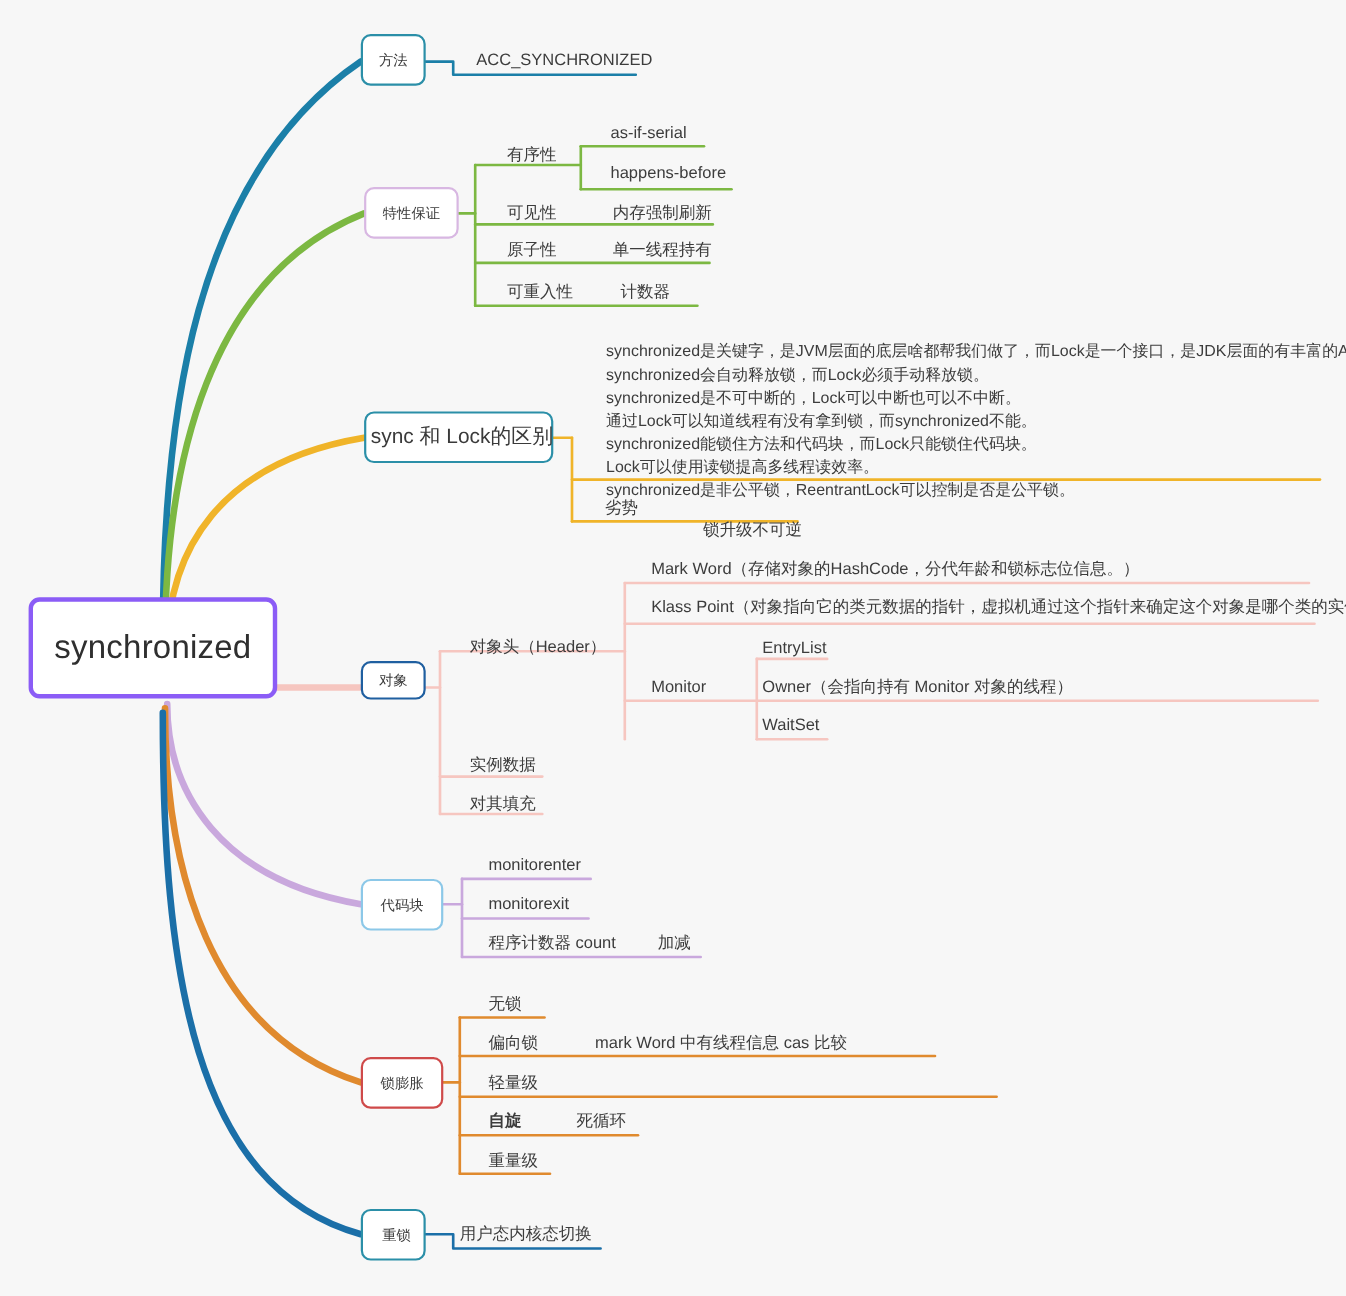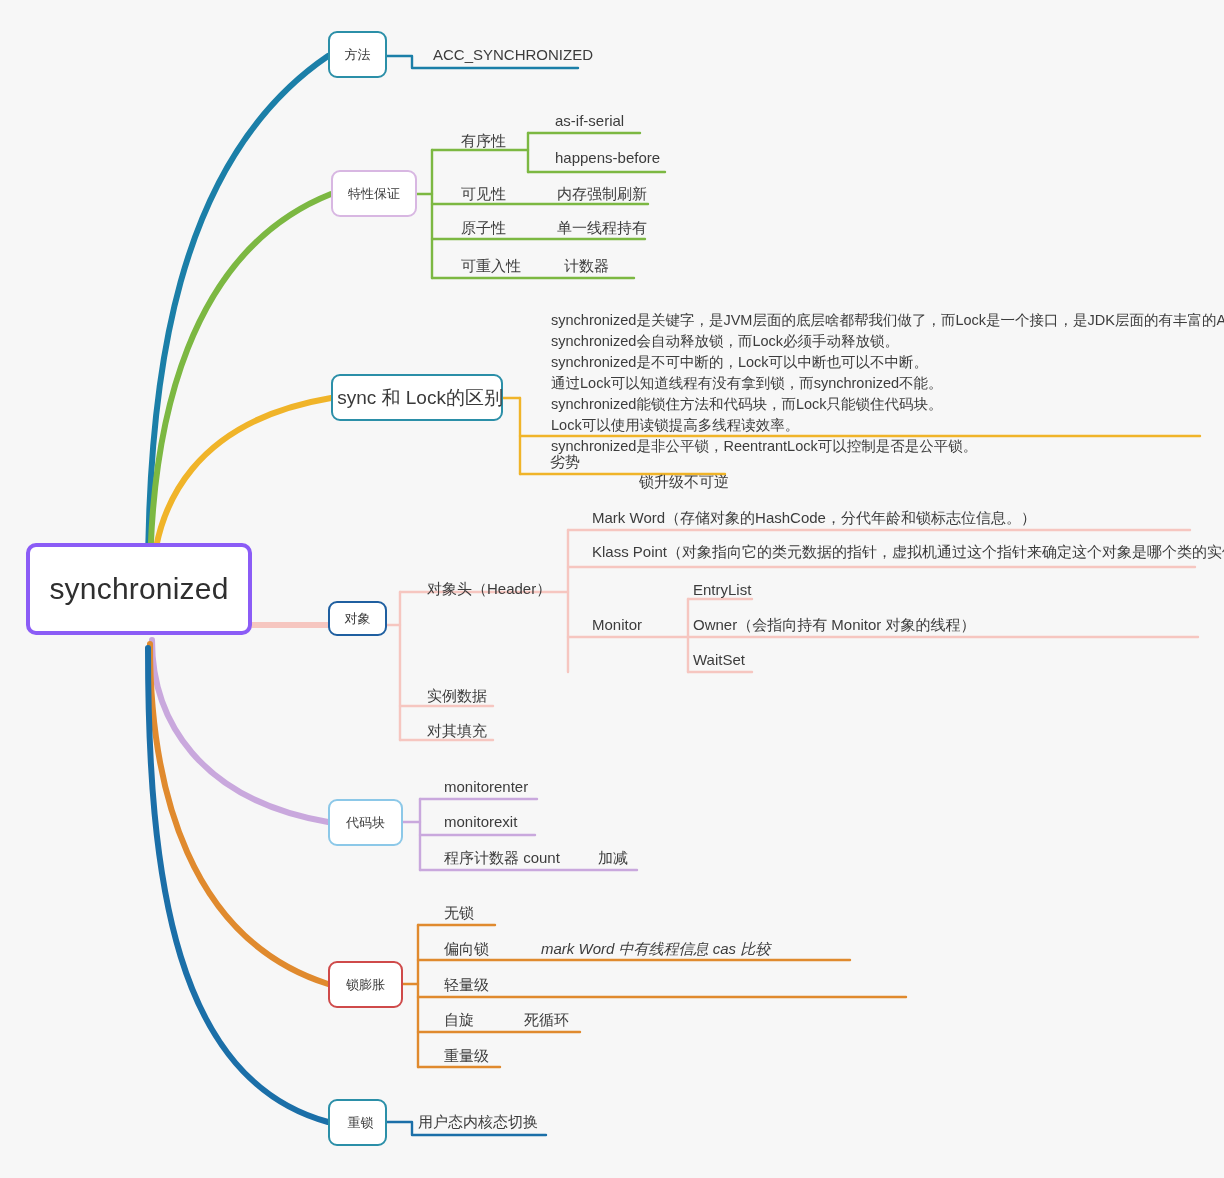--- a/index.html
+++ b/index.html
@@ -211,24 +211,24 @@
   <div class="leaf cn" style="left:427px; top:723px;">对其填充</div>
 
   <div class="leaf en" style="left:444px; top:779px;">monitorenter</div>
   <div class="leaf en" style="left:444px; top:814px;">monitorexit</div>
   <div class="leaf cn" style="left:444px; top:850px;">程序计数器 count</div>
   <div class="leaf cn" style="left:598px; top:850px;">加减</div>
 
   <div class="leaf cn" style="left:444px; top:905px;">无锁</div>
 
   <div class="leaf cn" style="left:444px; top:941px;">偏向锁</div>
-  <div class="leaf en" style="left:541px; top:941px;font-style:italic;">mark Word 中有线程信息 cas 比较</div>
+  <div class="leaf en" style="left:541px; top:941px;">mark Word 中有线程信息 cas 比较</div>
 
   <div class="leaf cn" style="left:444px; top:977px;">轻量级</div>
 
-  <div class="leaf cn" style="left:444px; top:1012px;">自旋</div>
+  <div class="leaf cn" style="left:444px; top:1012px;font-weight:bold;">自旋</div>
   <div class="leaf cn" style="left:524px; top:1012px;">死循环</div>
 
   <div class="leaf cn" style="left:444px; top:1048px;">重量级</div>
 
   <div class="leaf cn" style="left:418px; top:1114px;">用户态内核态切换</div>
 
 </div>
 
 </body></html>

